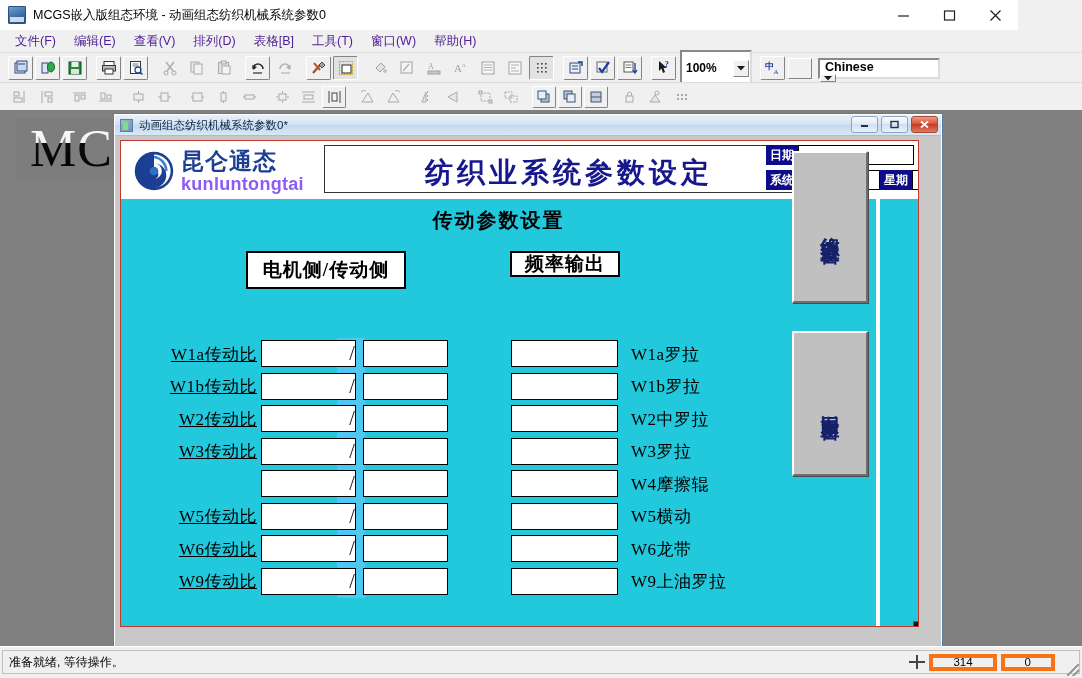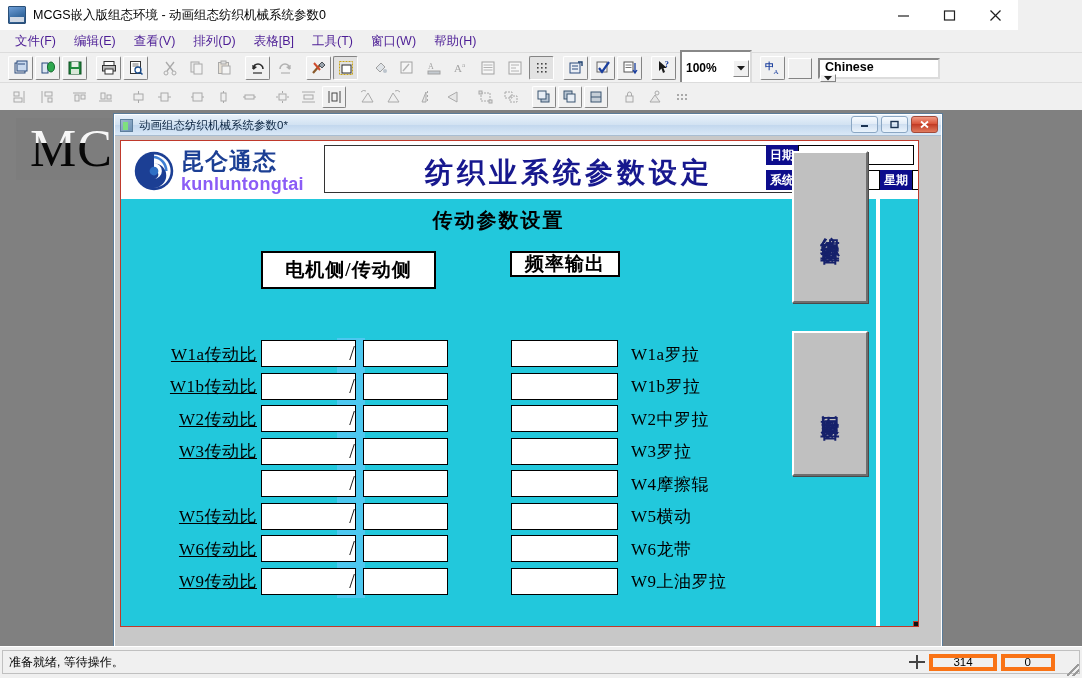--- a/index.html
+++ b/index.html
@@ -221,21 +221,21 @@
     font-family:"Liberation Serif","DejaVu Serif",serif;
     font-size:20px;font-weight:bold;color:#000;letter-spacing:2px;
   }
   
   .colhdr{
     position:absolute;background:#ffffff;border:2px solid #000;
     display:flex;align-items:center;justify-content:center;box-sizing:border-box;
     font-family:"Liberation Serif","DejaVu Serif",serif;
     font-size:19px;font-weight:bold;color:#000;letter-spacing:1px;
   }
-  #colhdr-motor{left:140px;top:110px;width:175px;height:38px;}
+  #colhdr-motor{left:125px;top:110px;width:160px;height:38px;}
   #colhdr-freq{left:389px;top:110px;width:110px;height:26px;}
 
   
   .slashband{
     position:absolute;left:216px;top:197px;width:28px;height:260px;
     background:#4dc8f0;
   }
 
   
   .rows{position:absolute;left:0;top:197px;width:797px;}

